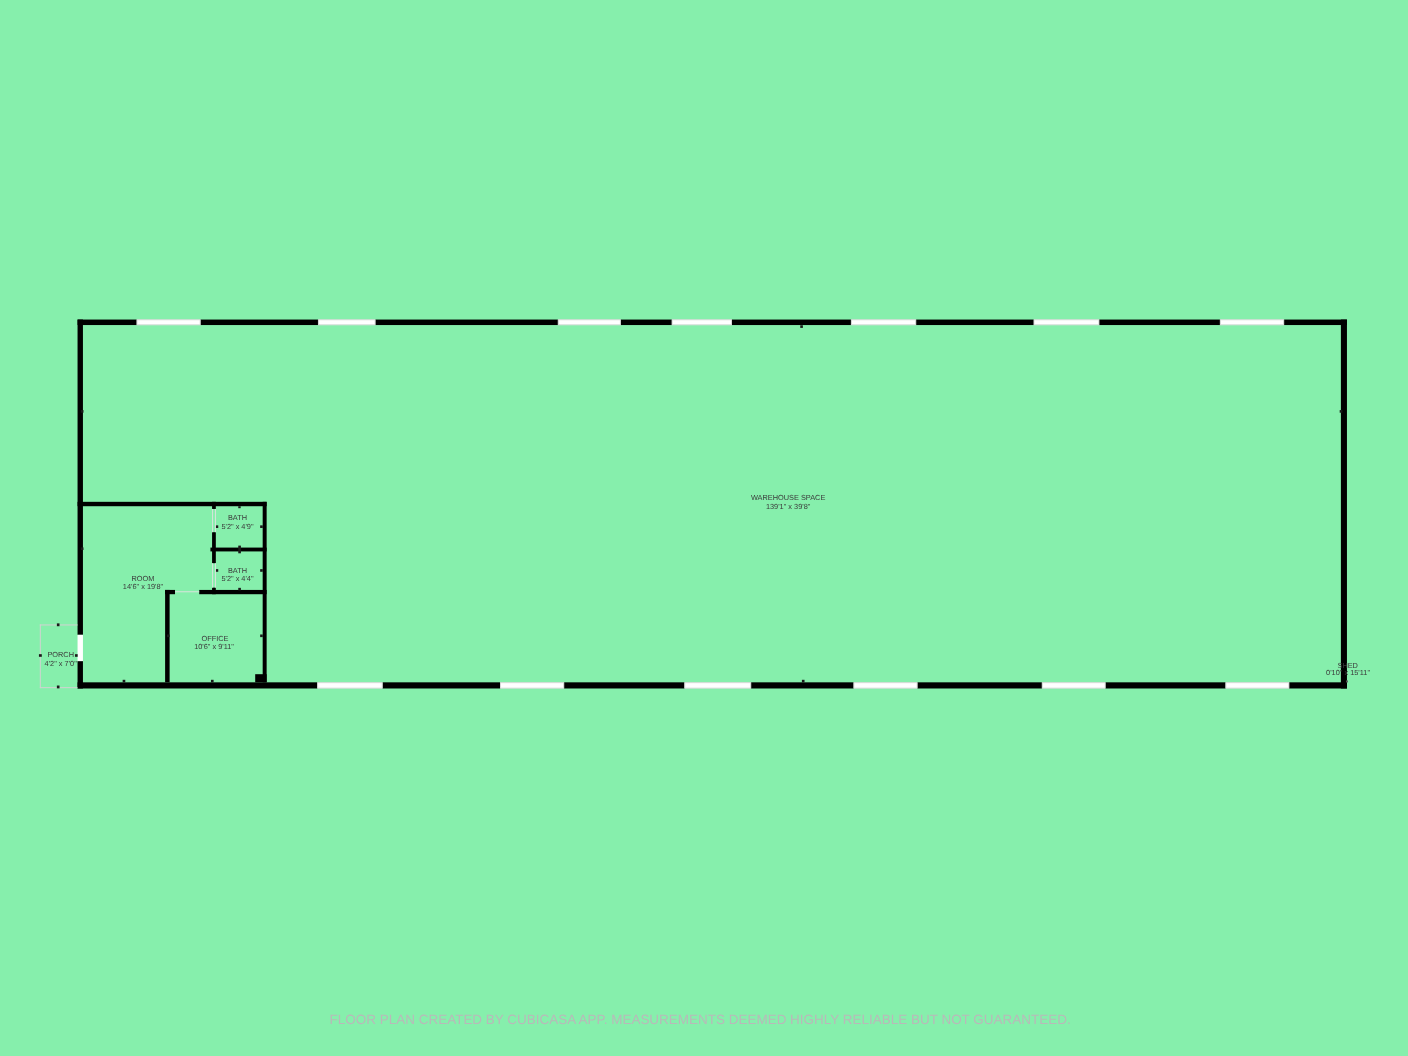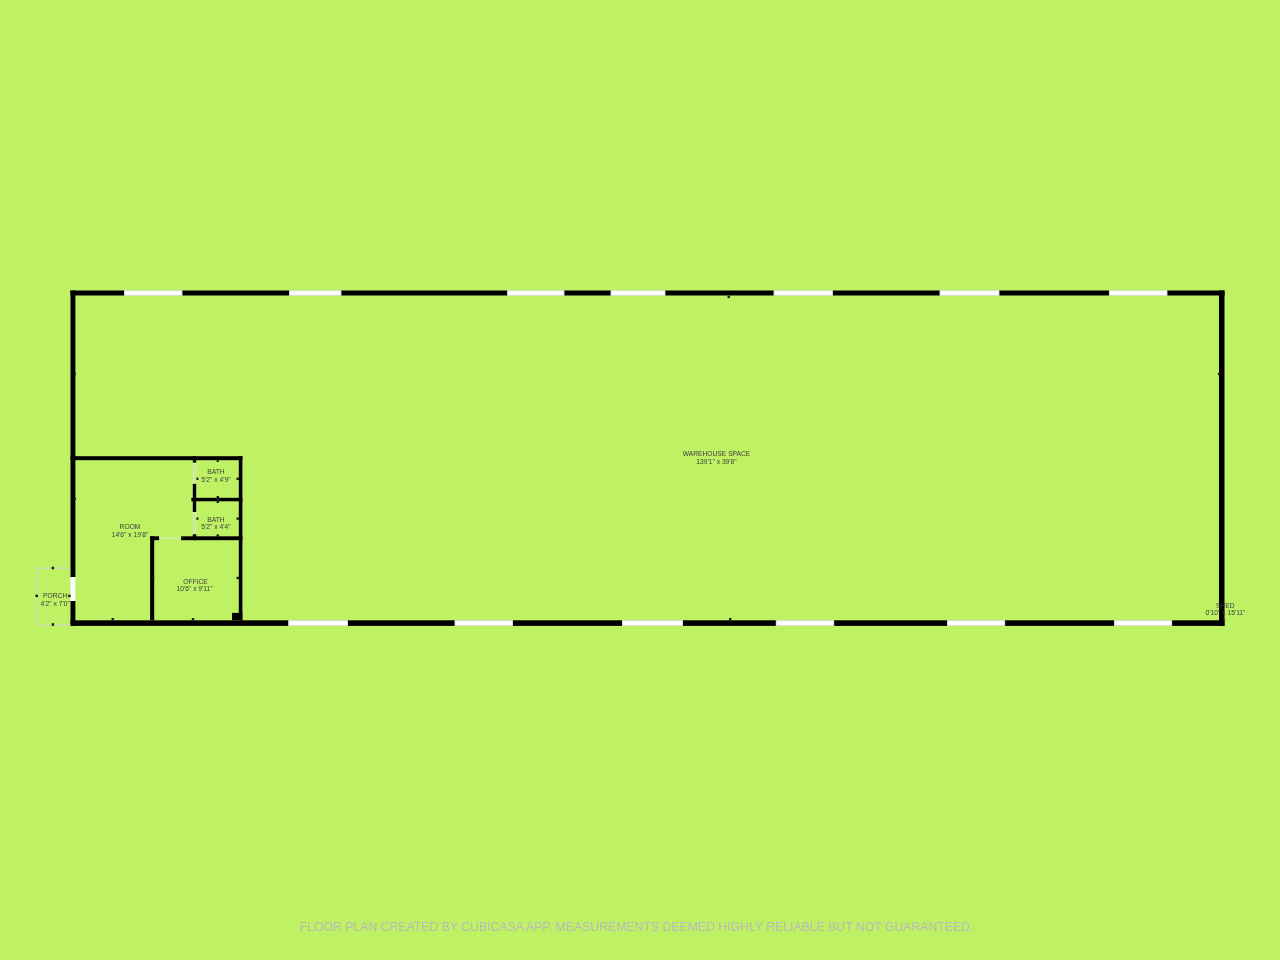--- a/index.html
+++ b/index.html
@@ -1,16 +1,16 @@
 <!DOCTYPE html>
 <html><head>
 <meta charset="utf-8">
 <style>
   html,body{margin:0;padding:0;background:#ffffff;}
-  .page{position:relative;width:1280px;height:960px;background:#bef264;overflow:hidden;}
+  .page{position:relative;width:1280px;height:960px;background:#86efac;overflow:hidden;}
   svg{position:absolute;left:0;top:0;will-change:transform;}
   text{font-family:"Liberation Sans", sans-serif;fill:#3b3b3b;}
   .lbl{font-size:6.7px;}
 </style>
 </head>
 <body>
 <div class="page">
 <svg width="1280" height="960" viewBox="0 0 1280 960">
 
 <g>

